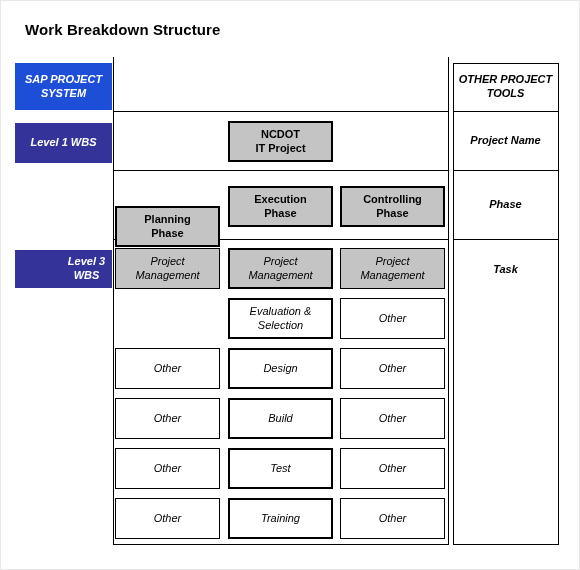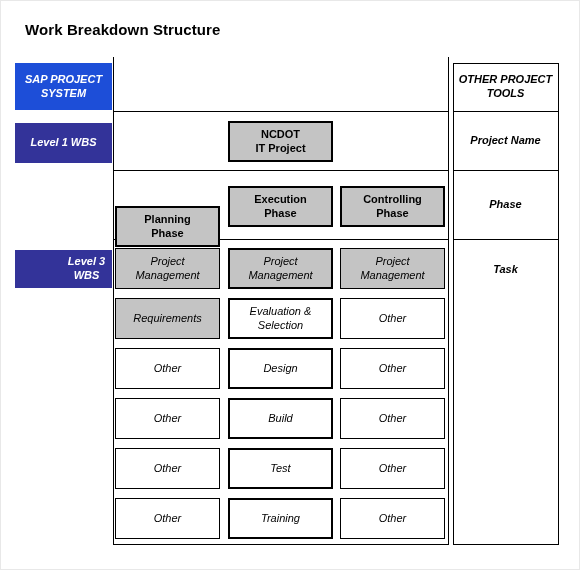--- a/index.html
+++ b/index.html
@@ -207,26 +207,20 @@
       <span>Management</span>
     </div>
   </div>
   <div class="node gray italic-text" style="left:339px; top:247px; width:105px; height:41px;">
     <div>
       <span>Project</span>
       <span>Management</span>
     </div>
   </div>
 
-  <div class="node gray italic-text" style="left:114px; top:297px; width:105px; height:41px;">
-    <div>
-      <span>Requirements</span>
-
-    </div>
-  </div>
   <div class="node thick italic-text" style="left:227px; top:297px; width:105px; height:41px;">
     <div>
       <span>Evaluation &amp;</span>
       <span>Selection</span>
     </div>
   </div>
   <div class="node italic-text" style="left:339px; top:297px; width:105px; height:41px;">
     <div>
       <span>Other</span>
 

